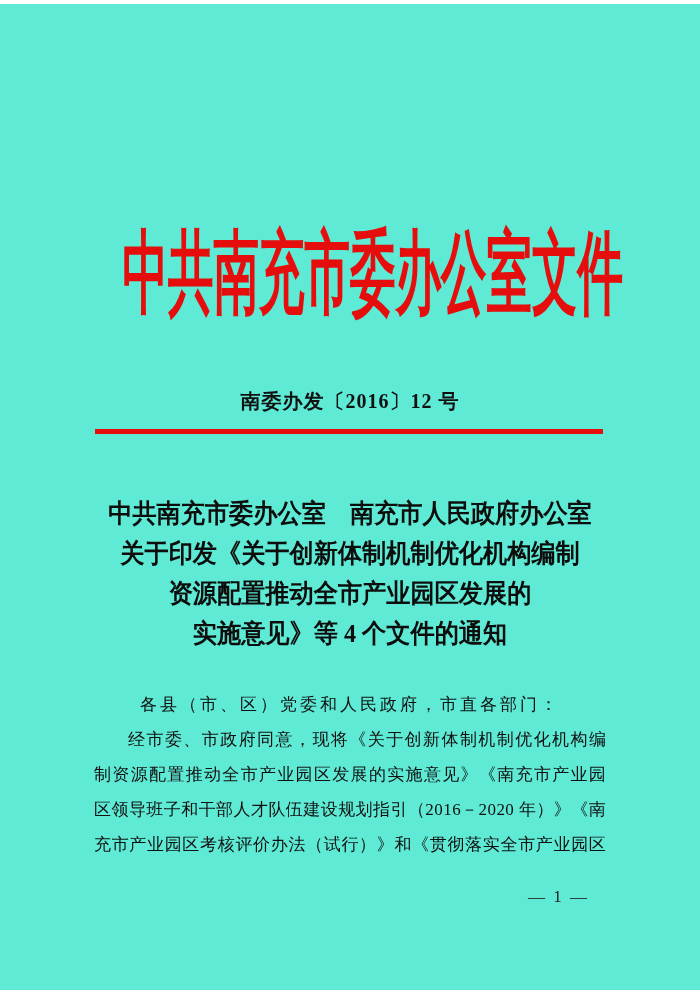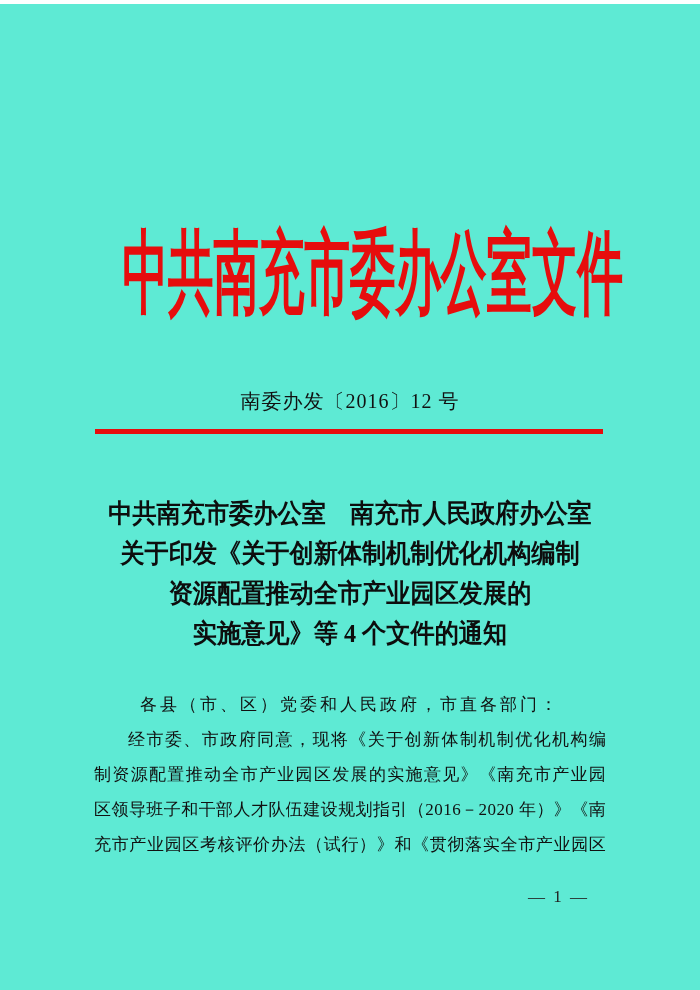--- a/index.html
+++ b/index.html
@@ -25,21 +25,21 @@
     transform:scale(0.65,1.30);
     transform-origin:50% 50%;
     font-family:"Liberation Serif","DejaVu Serif",serif;
   }
   
   .doc-number{
     position:absolute;
     top:384px;left:0;width:700px;
     text-align:center;
     font-size:20px;
-    font-weight:normal;
+    font-weight:bold;
     letter-spacing:1px;
     color:#111;
   }
   
   .red-line{
     position:absolute;
     top:425px;left:95px;
     width:508px;height:5px;
     background:#e60d0d;
   }

